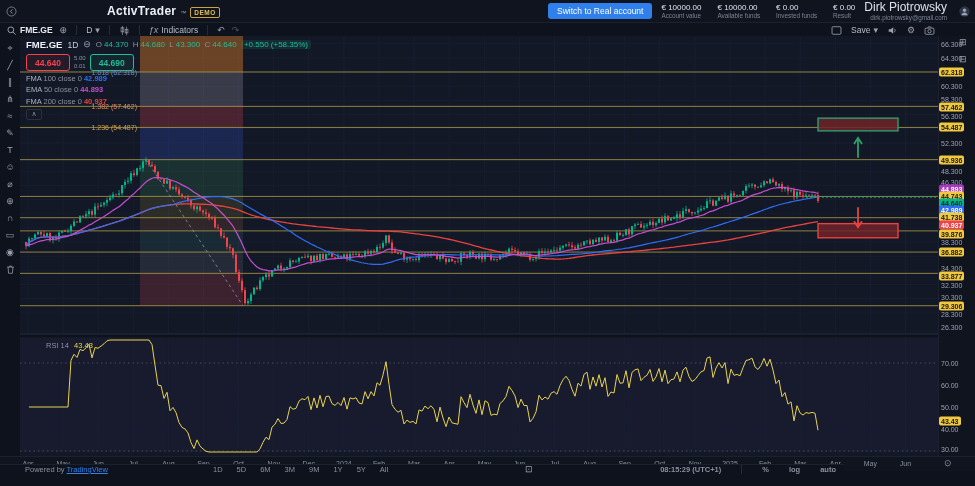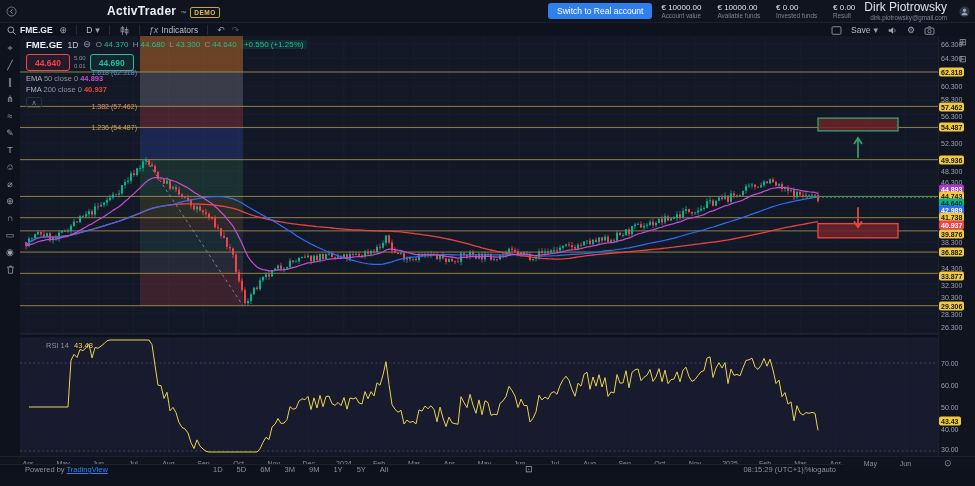--- a/index.html
+++ b/index.html
@@ -72,21 +72,21 @@
   
   #timeaxis{position:absolute;left:0;top:456px;width:975px;height:14px;background:#10141f;border-top:1px solid #1c2130;}
   .tlabel{position:absolute;top:3px;font-size:7px;color:#8a90a0;transform:translateX(-50%);}
   #taclock{position:absolute;left:944px;top:2px;color:#8a90a0;font-size:9px;}
   
   #bottombar{position:absolute;left:0;top:464px;width:844px;height:16px;background:#0e121d;border-top:1px solid #1c2130;display:flex;align-items:flex-start;font-size:7.5px;color:#8a90a0;}
   #powered{margin-left:25px;}
   #powered a{color:#2f80ed;text-decoration:underline;cursor:pointer;}
   #ranges{position:absolute;left:213px;display:flex;gap:14px;}
   #ranges span{cursor:pointer;}
-  #bbright{position:absolute;right:8px;display:flex;align-items:center;gap:0;}
+  #bbright{position:absolute;right:8px;display:flex;align-items:center;gap:20px;font-weight:bold;}
   #bbright .sep{width:1px;height:9px;background:#252b3b;}
 </style>
 </head>
 <body>
 
 <div id="app">
 
   <header id="topbar">
     <div class="circbtn">
         <span class="ic">
@@ -871,31 +871,32 @@
   <div id="legend">
     <div class="row1">
       <span class="lsym">FME.GE</span>
       <span class="lint">1D</span>
       <span class="ic">⊖</span>
       <span class="ohlc">
         <span class="k">O</span><span class="v">44.370</span>
         <span class="k">H</span><span class="v">44.680</span>
         <span class="k">L</span><span class="v">43.300</span>
         <span class="k">C</span><span class="v">44.640</span>
-        <span class="chg">+0.550 (+1.25%)</span>
+        <span class="chg">+0.550 (+58.35%)</span>
       </span>
     </div>
     <div id="quote">
       <span class="qbox qbid">44.640</span>
       <span class="qspread">
         <span>5.00</span><br><span>0.01</span>
       </span>
       <span class="qbox qask">44.690</span>
     </div>
     <div id="marows">
+        <div class="marow"><b>FMA</b> 100 close 0 <span style="color:#2f6df6;font-weight:bold">42.989</span></div>
         <div class="marow"><b>EMA</b> 50 close 0 <span style="color:#c44fd0;font-weight:bold">44.893</span></div>
         <div class="marow"><b>FMA</b> 200 close 0 <span style="color:#e8433f;font-weight:bold">40.937</span></div>
       </div>
     <div class="collapsebtn">∧</div>
   </div>
 
   <div id="rsilegend">
     <span>RSI</span> <span>14</span>
     <span class="val">43.43</span>
   </div>

